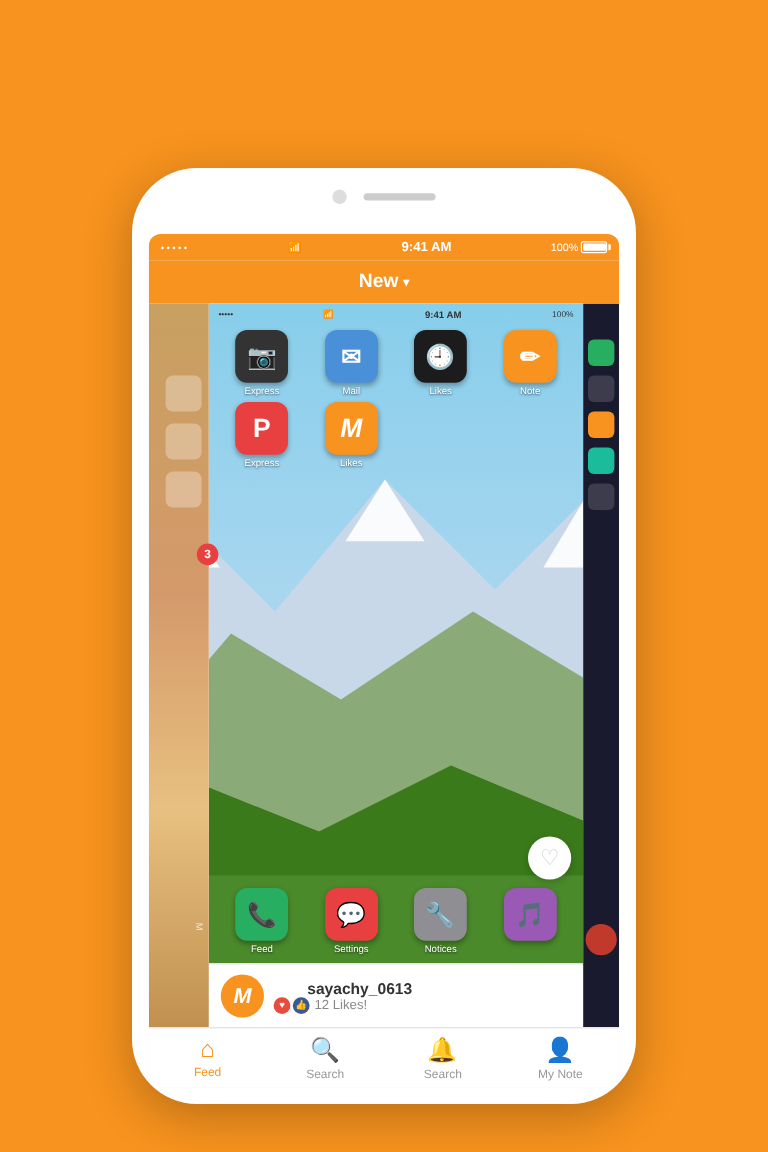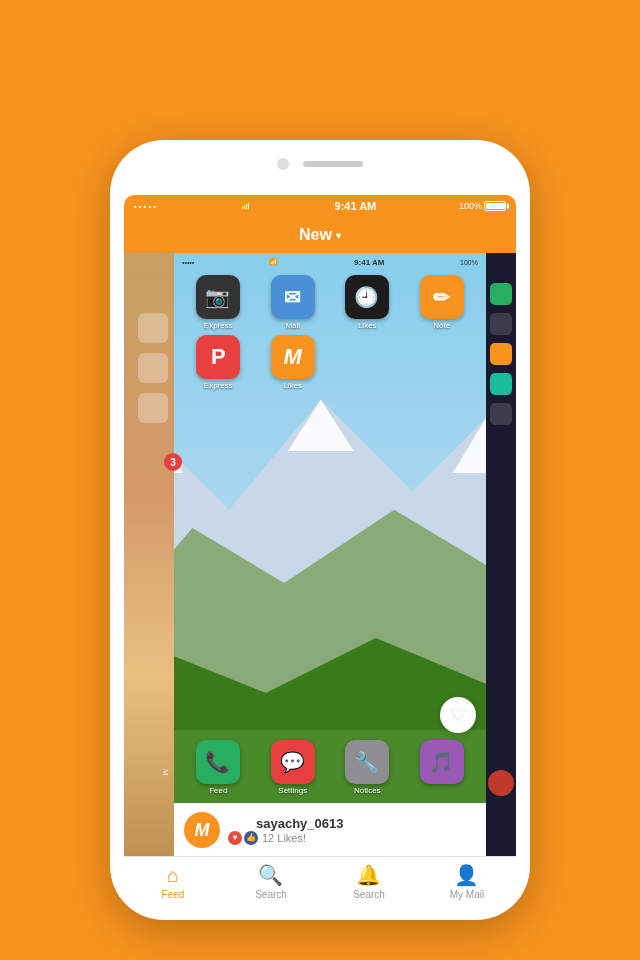--- a/index.html
+++ b/index.html
@@ -545,18 +545,18 @@
       <div class="tab-item">
         <span class="tab-icon">🔍</span>
         <span class="tab-label">Search</span>
       </div>
       <div class="tab-item">
         <span class="tab-icon">🔔</span>
         <span class="tab-label">Search</span>
       </div>
       <div class="tab-item">
         <span class="tab-icon">👤</span>
-        <span class="tab-label">My Mail</span>
+        <span class="tab-label">My Note</span>
       </div>
     </div>
 
   </div>
 </div>
 
 </body></html>

